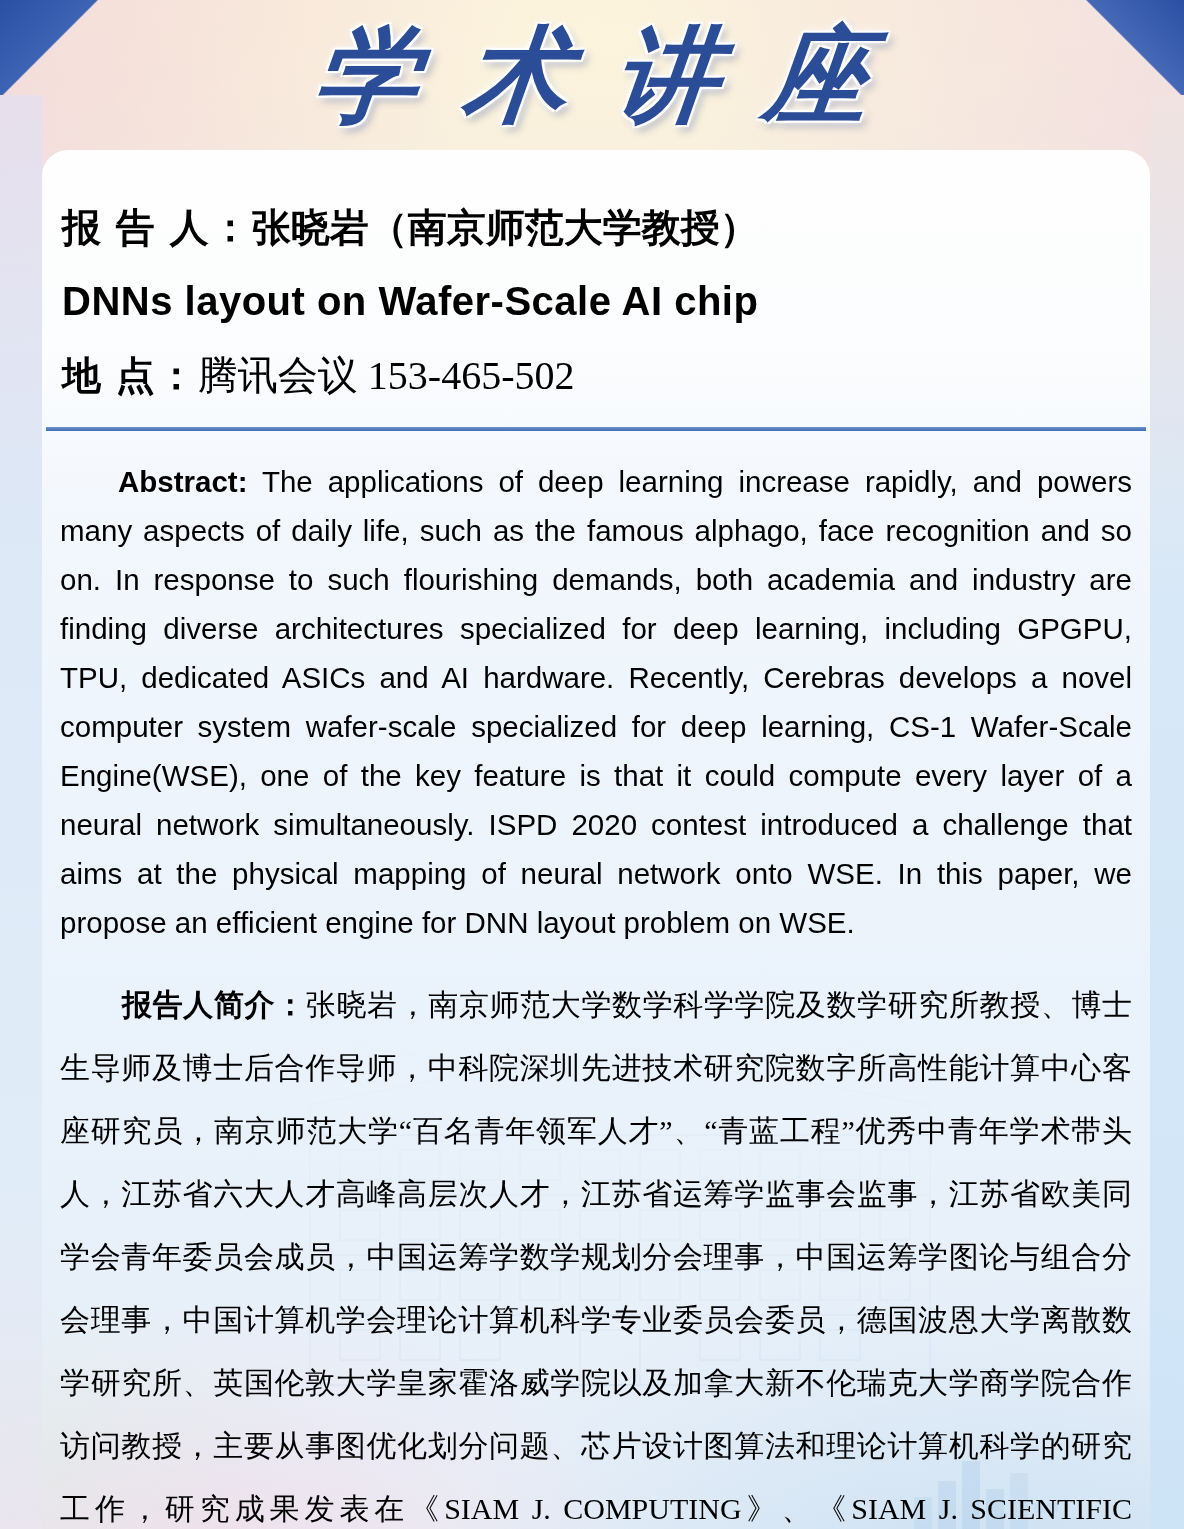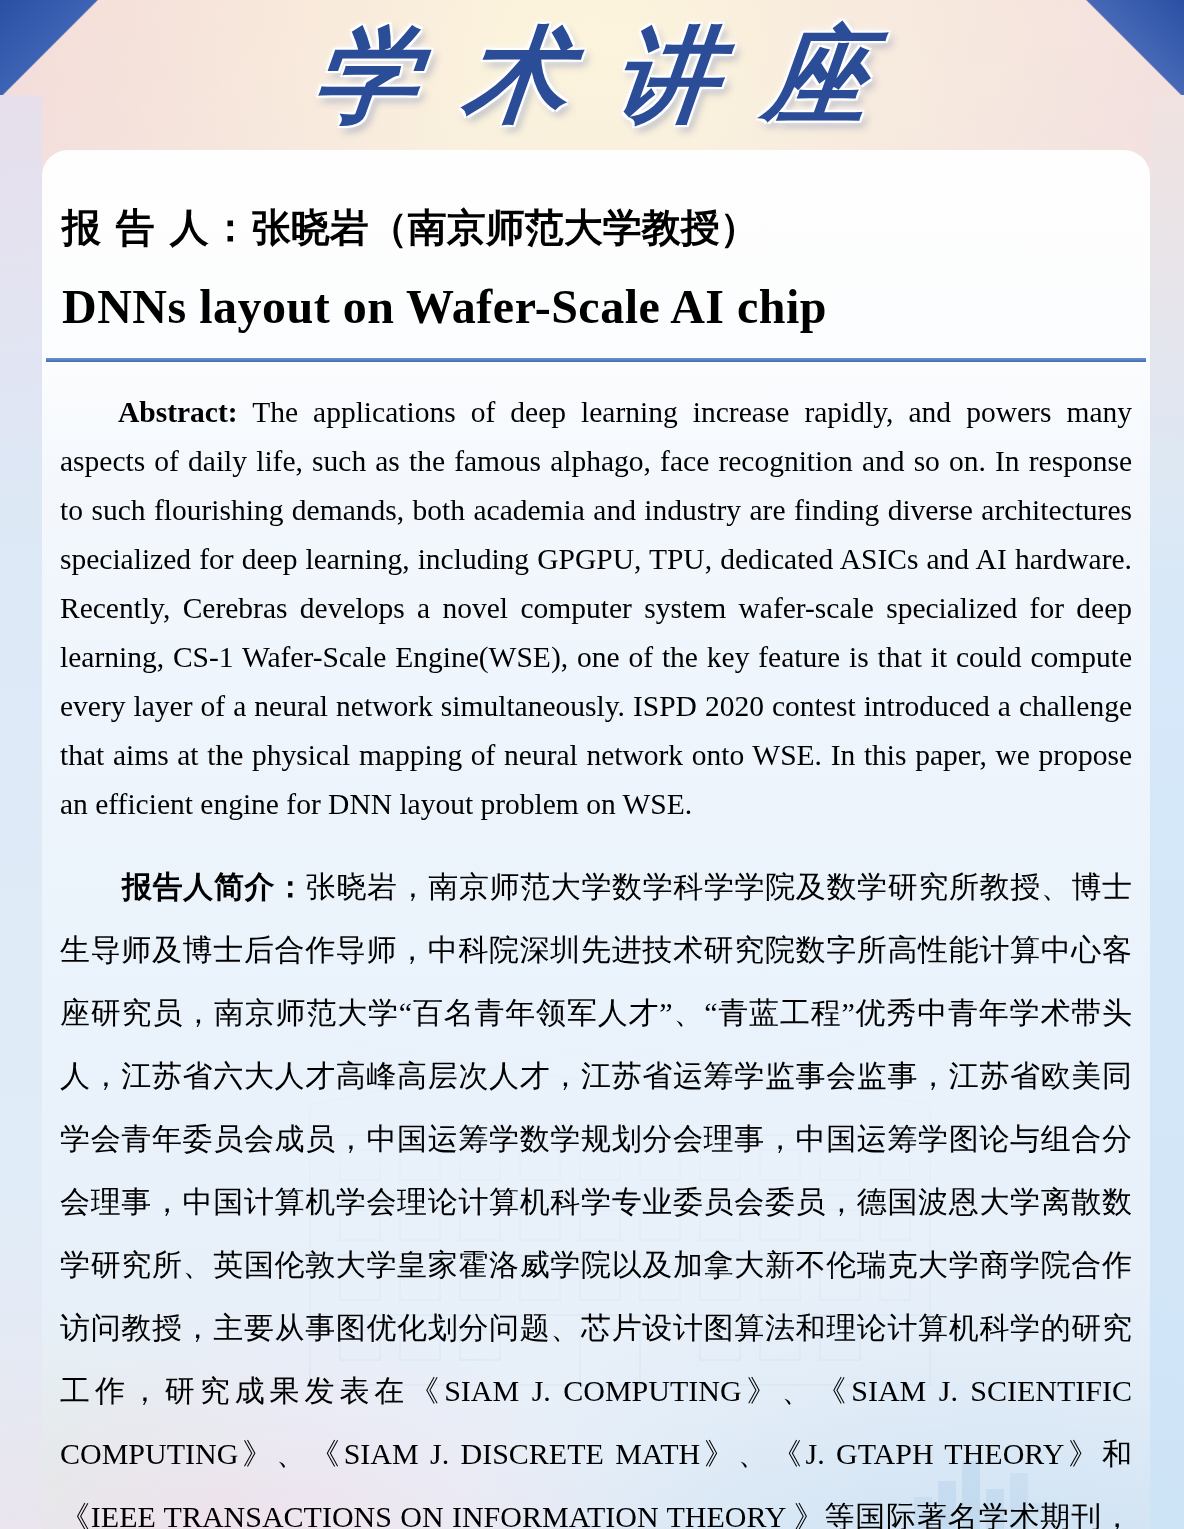--- a/index.html
+++ b/index.html
@@ -75,37 +75,37 @@
   .info-label {
     font-family: Liberation Sans, sans-serif;
     font-weight: 700; font-size: 39px; color: #000;
     white-space: pre; letter-spacing: 2px;
   }
   .val-cn-bold {
     font-family: "Liberation Sans", "DejaVu Sans", sans-serif;
     font-weight: 700; font-size: 39px; color:#000;margin-top:17px;
   }
   .val-en-bold {
-    font-family: Liberation Serif, serif;
-    font-weight: 700; font-size: 48px; color:#000; letter-spacing: .5px;
+    font-family: Liberation Sans, sans-serif;
+    font-weight: 700; font-size: 40px; color:#000; letter-spacing: .5px;
   }
   .val-regular {
     font-family: "Liberation Serif", serif;
     font-weight: 400; font-size: 40px; color:#000;
   }
   .rule {
     height: 4px; margin: 8px 2px 0 2px;
     background: linear-gradient(180deg,#6f94cc,#3f6cb2);
     border: 0;
   }
 
   
   .abstract {
     margin: 26px 16px 0 16px;
-    font-family: Liberation Serif, serif;
+    font-family: Liberation Sans, sans-serif;
     font-size: 29.5px; line-height: 49px;
     text-align: justify; color:#000;
     text-indent: 58px;
   }
   .abstract b { font-weight: 700; }
   .bio {
     margin: 26px 16px 0 16px;
     font-family: "Liberation Serif", serif;
     font-size: 30px; line-height: 63px;
     text-align: justify; color:#000;
@@ -193,20 +193,24 @@
     <div class="content">
 
       <div class="info">
         <div class="info-row">
           <span class="info-label">报 告 人：</span>
           <span class="val-cn-bold">张晓岩（南京师范大学教授）</span>
         </div>
         <div class="info-row">
           <span class="val-en-bold">DNNs layout on Wafer-Scale AI chip</span>
         </div>
+        <div class="info-row">
+          <span class="info-label">地 点：</span>
+          <span class="val-regular">腾讯会议 153-465-502</span>
+        </div>
       </div>
 
       <hr class="rule">
 
       <p class="abstract"><b>Abstract:</b><span> The applications of deep learning increase rapidly, and powers many aspects of daily life, such as the famous alphago, face recognition and so on. In response to such flourishing demands, both academia and industry are finding diverse architectures specialized for deep learning, including GPGPU, TPU, dedicated ASICs and AI hardware. Recently, Cerebras develops a novel computer system wafer-scale specialized for deep learning, CS-1 Wafer-Scale Engine(WSE), one of the key feature is that it could compute every layer of a neural network simultaneously. ISPD 2020 contest introduced a challenge that aims at the physical mapping of neural network onto WSE. In this paper, we propose an efficient engine for DNN layout problem on WSE.</span></p>
 
       <p class="bio"><b>报告人简介：</b><span>张晓岩，南京师范大学数学科学学院及数学研究所教授、博士生导师及博士后合作导师，中科院深圳先进技术研究院数字所高性能计算中心客座研究员，南京师范大学“百名青年领军人才”、“青蓝工程”优秀中青年学术带头人，江苏省六大人才高峰高层次人才，江苏省运筹学监事会监事，江苏省欧美同学会青年委员会成员，中国运筹学数学规划分会理事，中国运筹学图论与组合分会理事，中国计算机学会理论计算机科学专业委员会委员，德国波恩大学离散数学研究所、英国伦敦大学皇家霍洛威学院以及加拿大新不伦瑞克大学商学院合作访问教授，主要从事图优化划分问题、芯片设计图算法和理论计算机科学的研究工作，研究成果发表在《SIAM J. COMPUTING》、《SIAM J. SCIENTIFIC COMPUTING》、《SIAM J. DISCRETE MATH》、《J. GTAPH THEORY》和《IEEE TRANSACTIONS ON INFORMATION THEORY 》等国际著名学术期刊，主持多项国家自然科学基金及省部级课题并著有英文学术论著两部及译著一部。</span></p>
 
     </div>
   </div>

